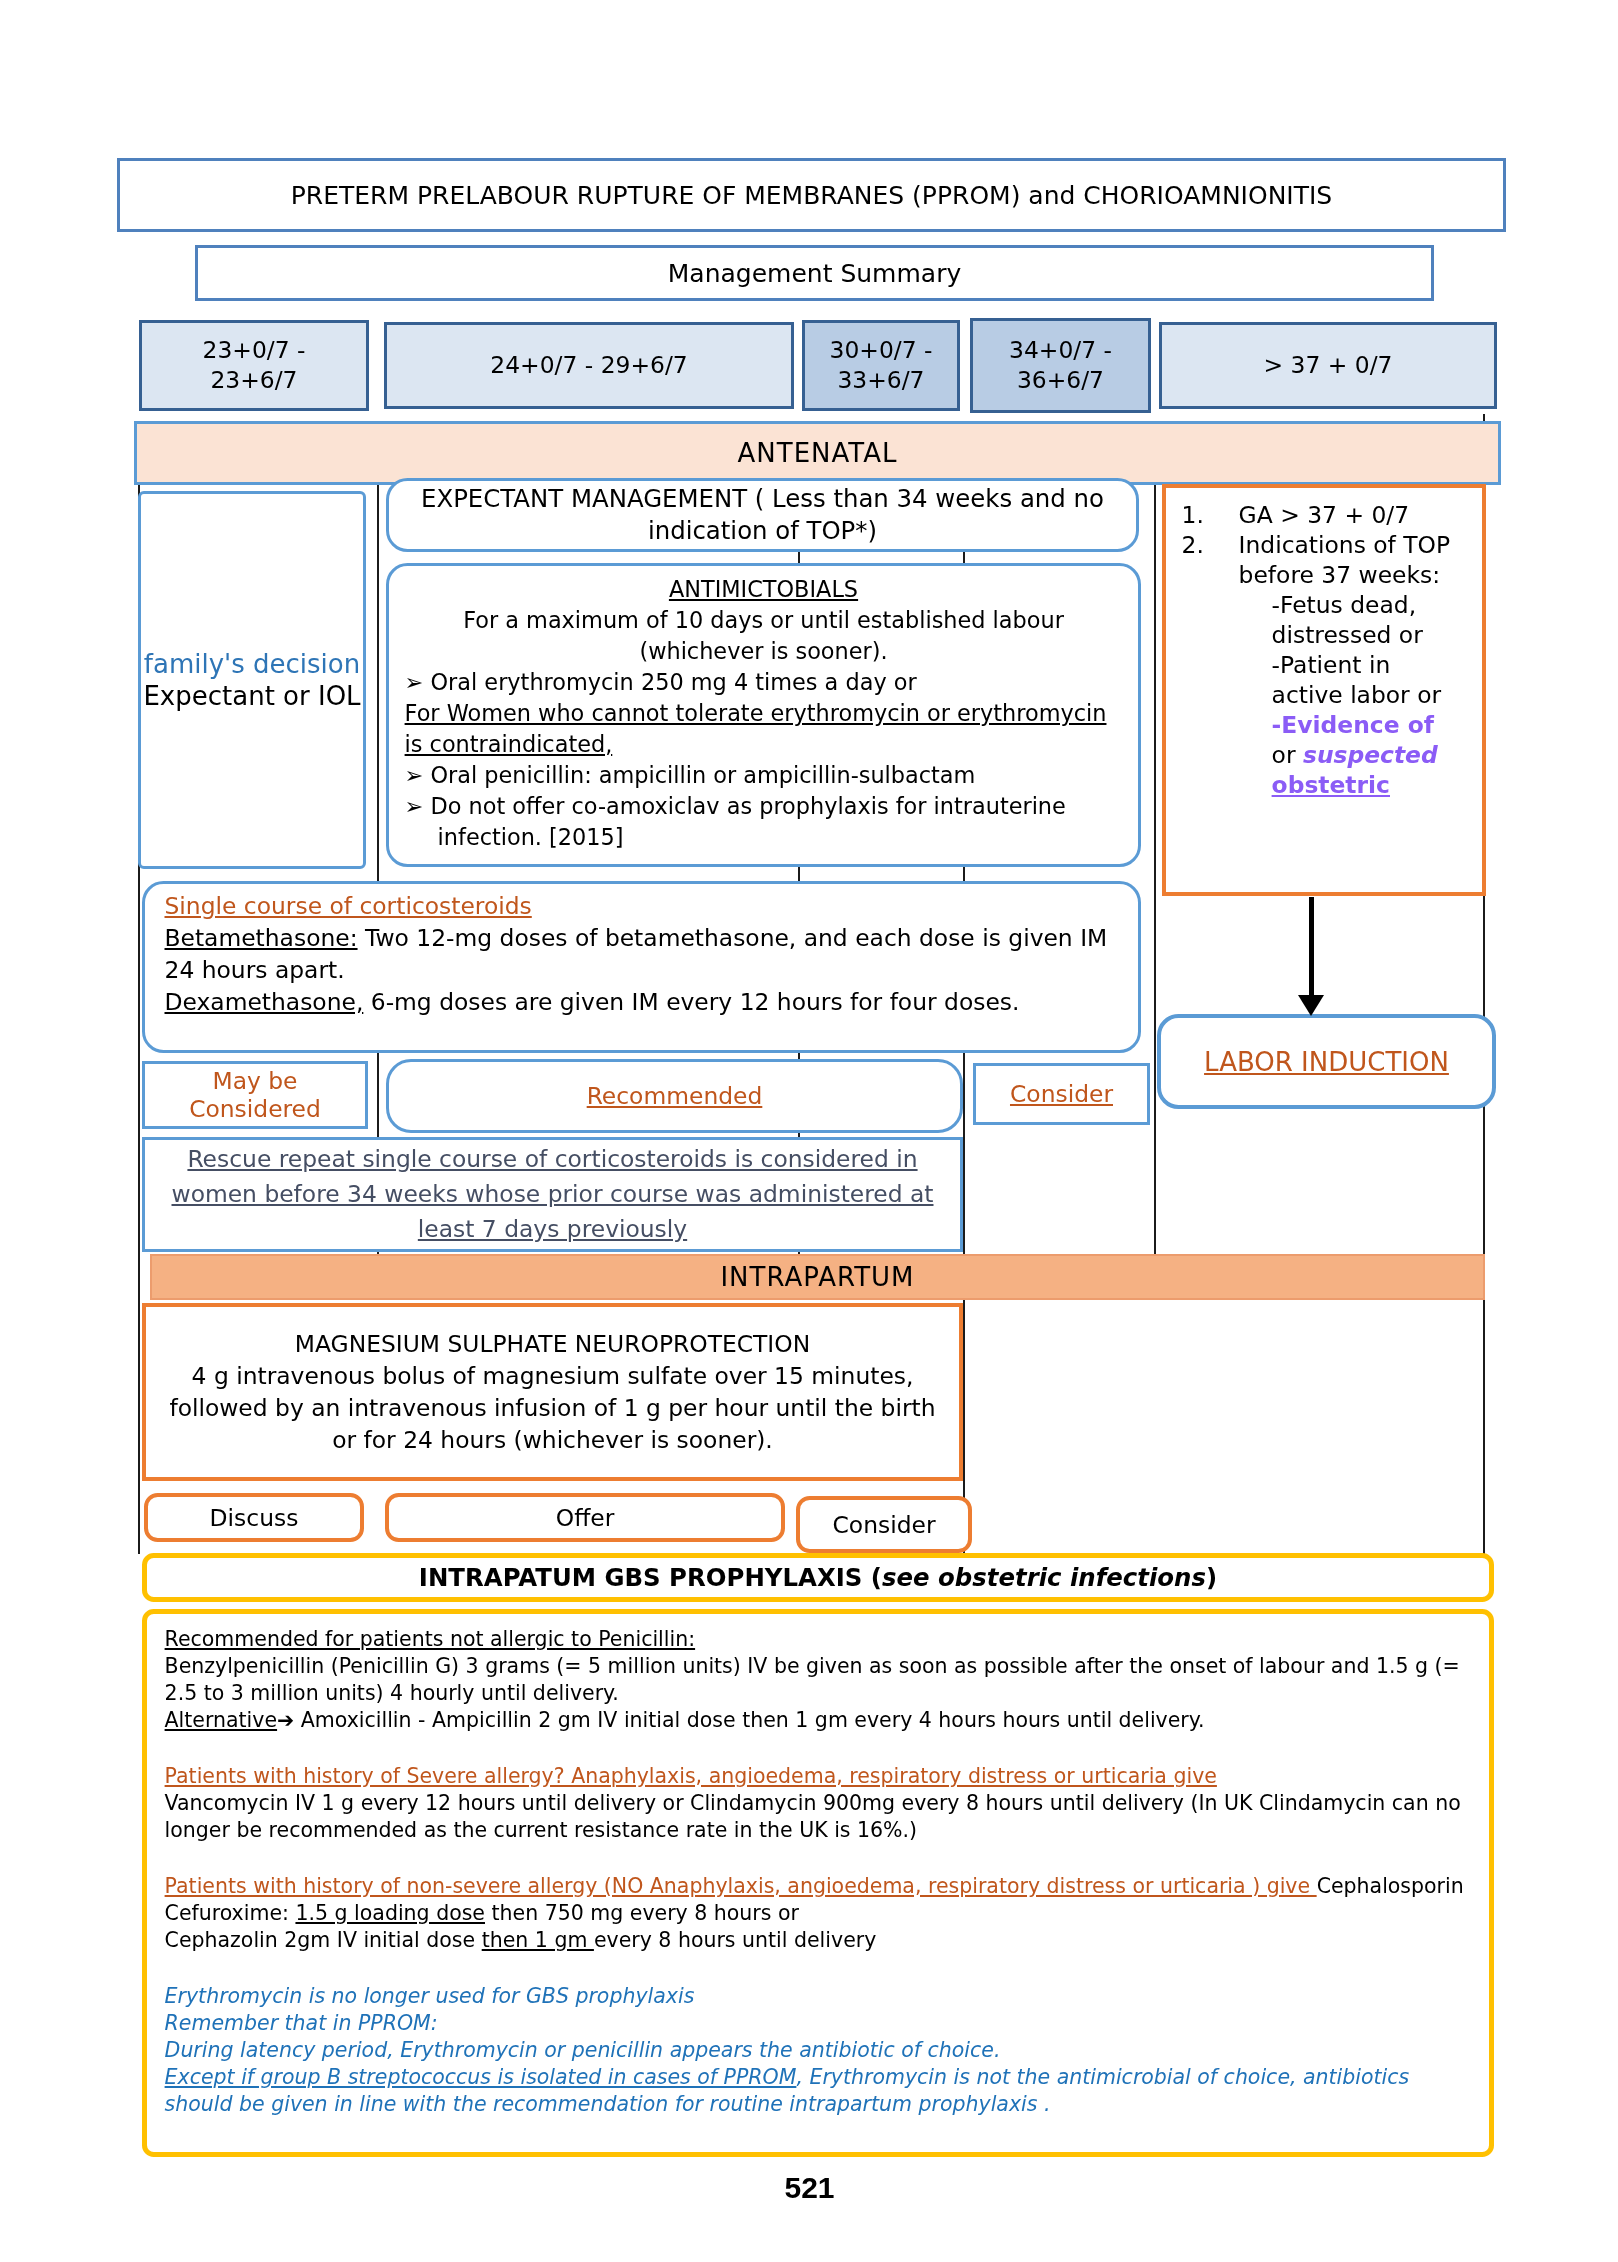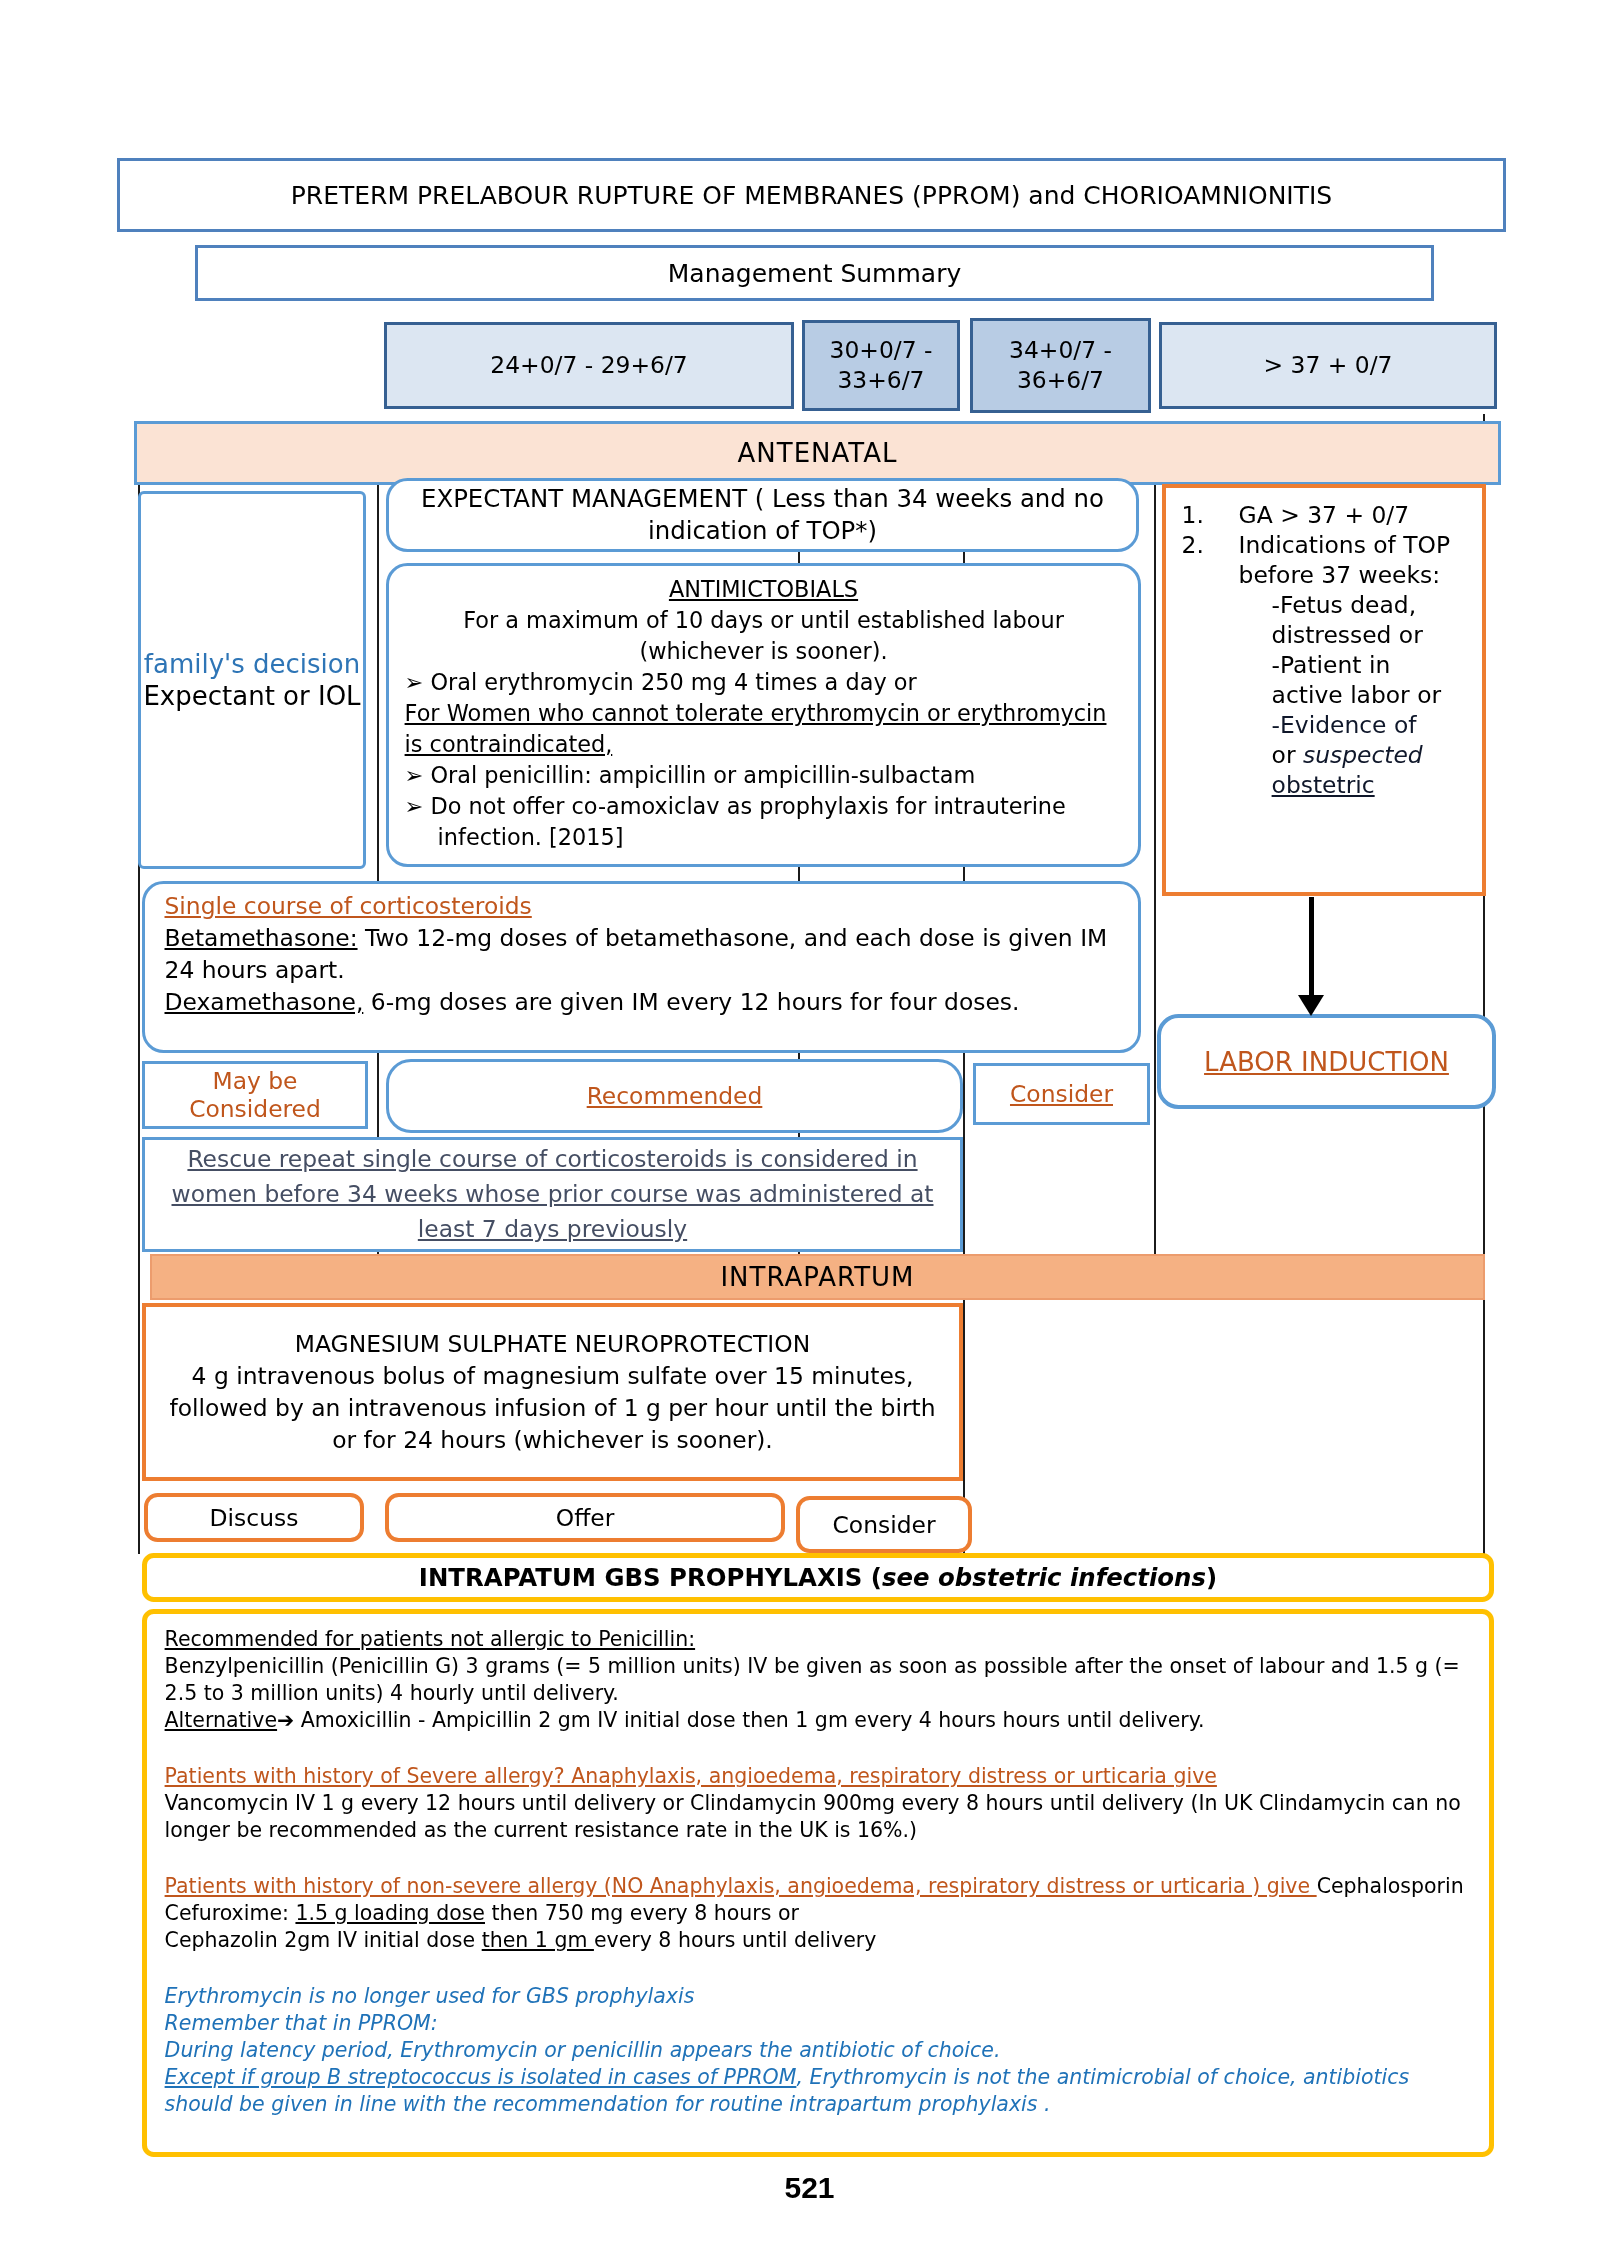--- a/index.html
+++ b/index.html
@@ -19,21 +19,21 @@
   .band{z-index:1;display:flex;align-items:center;justify-content:center;
         font-size:26px;letter-spacing:1px;}
   .wk{border:3.9px solid #366092;z-index:2;display:flex;align-items:center;justify-content:center;
       text-align:center;font-size:23.4px;line-height:1.25;}
   .wk-light{background:#dce6f2;}
   .wk-mid{background:#b8cce4;}
   .wk-narrow span{display:block;width:146px;margin:0 auto;}
   .ul{text-decoration:underline;}
   .it{font-style:italic;}
   .orange-t{color:#c0561c;}
-  .red-t{color:#0f172a;}
+  .red-t{color:#8b5cf6;font-weight:bold;}
   .blue-t{color:#2e75b6;}
   .note-t{color:#1f72b8;font-style:italic;}
   .rescue-t{color:#454e63;}
   .bullet-line{padding-left:33px;text-indent:-33px;}
   .toprow{display:flex;}
   .topnum{width:57px;flex:none;}
   .subind{padding-left:90px;}
   .arrow-line{position:absolute;width:4.9px;background:#000;z-index:3;}
   .arrow-head{position:absolute;width:0;height:0;border-left:13.7px solid transparent;
               border-right:13.7px solid transparent;border-top:21.5px solid #000;z-index:3;}
@@ -54,20 +54,23 @@
   <div class="vline" style="left:1483px;top:414px;height:1140px;"></div>
 
   <div class="abs titlebox flexc" style="left:117px;top:158px;width:1389px;height:74px;font-size:25px;">
     <span>PRETERM PRELABOUR RUPTURE OF MEMBRANES (PPROM) and CHORIOAMNIONITIS</span>
   </div>
 
   <div class="abs titlebox flexc" style="left:195px;top:245px;width:1239px;height:56px;font-size:25px;">
     <span>Management Summary</span>
   </div>
 
+  <div class="abs wk wk-light wk-narrow" style="left:139px;top:320px;width:230px;height:91px;">
+      <span>23+0/7 - 23+6/7</span>
+    </div>
   <div class="abs wk wk-light" style="left:384px;top:322px;width:410px;height:87px;">
       <span>24+0/7 - 29+6/7</span>
     </div>
   <div class="abs wk wk-mid wk-narrow" style="left:802px;top:320px;width:158px;height:91px;">
       <span>30+0/7 - 33+6/7</span>
     </div>
   <div class="abs wk wk-mid wk-narrow" style="left:970px;top:318px;width:181px;height:95px;">
       <span>34+0/7 - 36+6/7</span>
     </div>
   <div class="abs wk wk-light" style="left:1159px;top:322px;width:338px;height:87px;">

